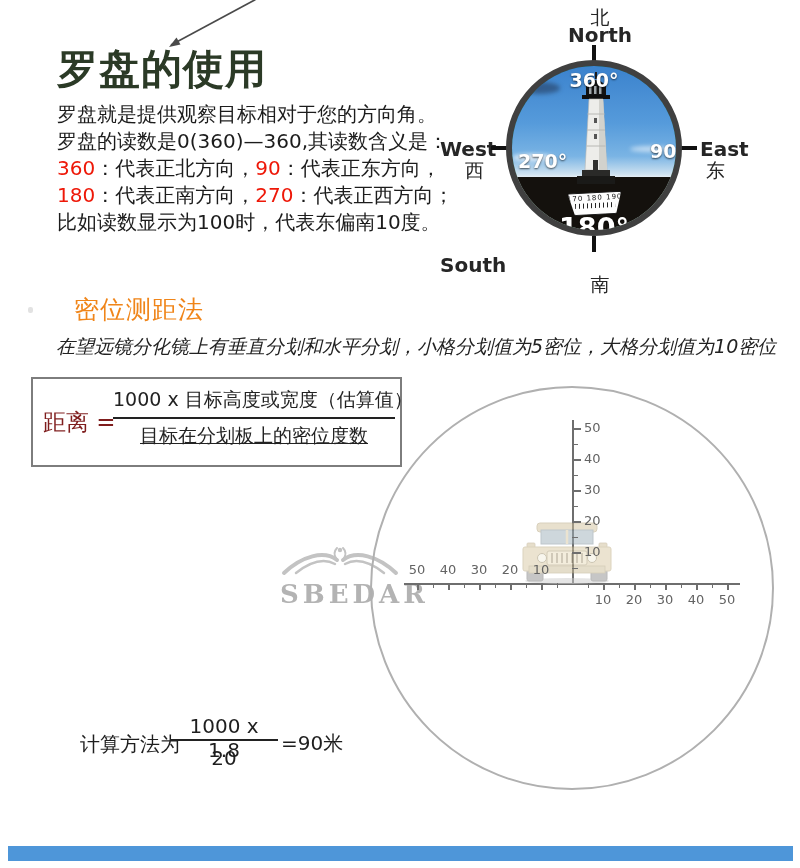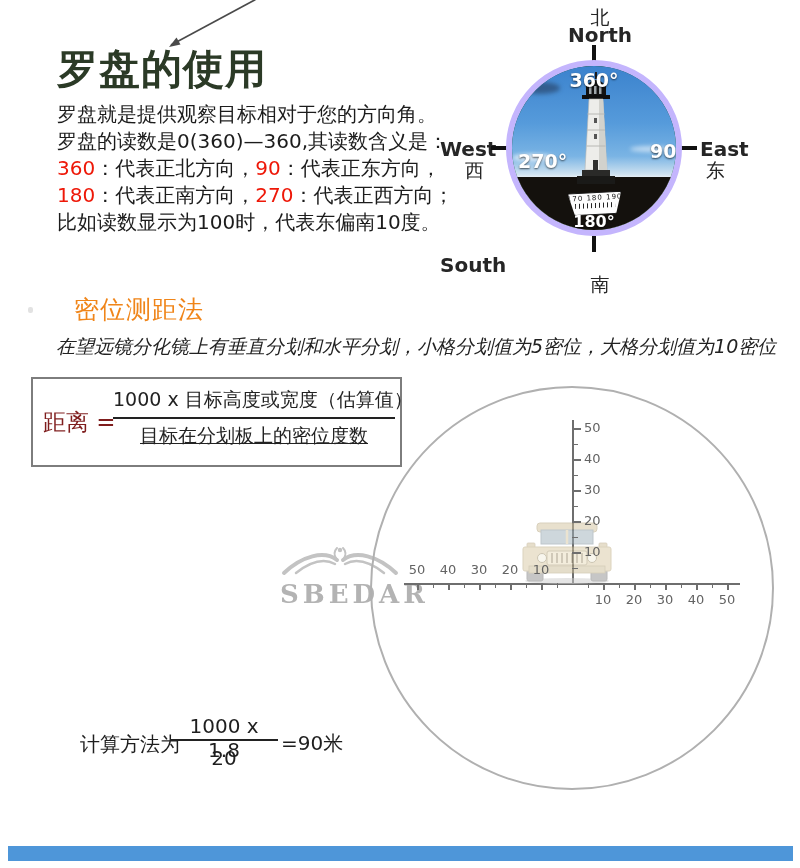--- a/index.html
+++ b/index.html
@@ -10,21 +10,21 @@
   
   .title{left:57px;top:42px;font-size:41px;font-weight:700;color:#2b3a26;letter-spacing:1px;}
   .para{left:57px;top:101px;font-size:20px;line-height:27px;white-space:nowrap;}
   .red{color:#ee1808;}
 
   
   .compass{left:440px;top:0;width:320px;height:300px;}
   .c-lbl{position:absolute;color:#262626;font-size:20px;font-weight:600;white-space:nowrap;}
   .c-lbl.cn{font-weight:500;font-size:19px;}
   .c-line{position:absolute;background:#111;}
-  .c-circle{position:absolute;left:66px;top:60px;width:164px;height:164px;border:6px solid #c4b5fd;
+  .c-circle{position:absolute;left:66px;top:60px;width:164px;height:164px;border:6px solid #404040;
             border-radius:50%;overflow:hidden;background:#14532d;}
   .sky{position:absolute;left:0;top:0;right:0;bottom:0;
        background:linear-gradient(180deg,#3b82cd 0%,#569bdb 35%,#7ab4e4 55%,#cfe2f0 66%,#e8f0f6 68%);}
   .ground{position:absolute;left:0;right:0;top:111px;bottom:0;background:#14110d;}
   .cloud{position:absolute;border-radius:50%;filter:blur(2px);}
   .deg{position:absolute;color:#fff;font-size:19px;font-weight:600;
        text-shadow:0 1px 2px rgba(0,0,0,.65);white-space:nowrap;}
   .dial{position:absolute;left:56px;top:126px;width:52px;height:21px;background:#fdfdfd;
         border:1px solid #1a1a1a;transform:rotate(-3deg);
         clip-path:polygon(0 0,100% 0,88% 100%,12% 100%);border-radius:0 0 8px 8px;
@@ -132,21 +132,21 @@
         <rect x="7" y="104" width="38" height="8" fill="#1a1a18"></rect>
       </svg>
 
       <div class="deg" style="left:0;top:3px;width:100%;text-align:center;">360°</div>
       <div class="deg" style="left:6px;top:72px;margin-top:12px;">270°</div>
       <div class="deg" style="left:138px;top:74px;">90°</div>
       <div class="dial">
         <div class="dial-nums">170 180 190</div>
         <div class="dial-ticks"></div>
       </div>
-      <div class="deg" style="left:0;top:146px;width:100%;text-align:center;font-size:16px;">180°</div>
+      <div class="deg" style="left:0;top:146px;width:100%;text-align:center;font-size:27px;">180°</div>
     </div>
   </div>
 
   <div class="abs bullet"></div>
   <div class="abs mil-heading">密位测距法</div>
   <div class="abs mil-intro">在望远镜分化镜上有垂直分划和水平分划，小格分划值为5密位，大格分划值为10密位</div>
 
   <div class="abs formula-box">
     <div class="f-lhs">距离 =</div>
     <div class="f-frac">

